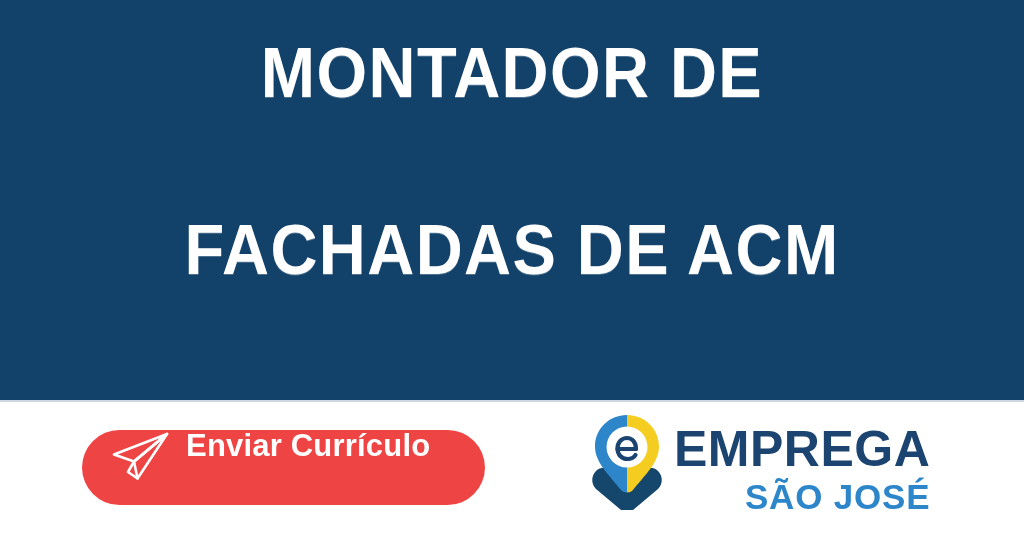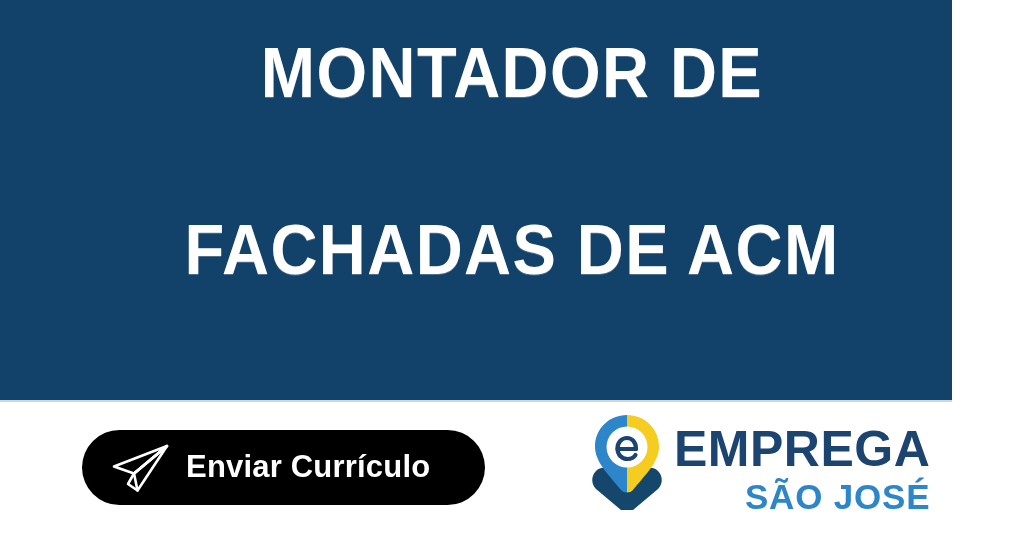--- a/index.html
+++ b/index.html
@@ -8,21 +8,21 @@
     padding: 0;
     background: #ffffff;
   }
   body {
     font-family: "Liberation Sans", sans-serif;
     -webkit-font-smoothing: antialiased;
   }
 
   .canvas {
     position: relative;
-    width: 952px;
+    width: 1024px;
     height: 536px;
     overflow: hidden;
     background: #ffffff;
   }
 
   
   .hero {
     position: absolute;
     left: 0;
     top: 0;
@@ -76,25 +76,25 @@
     background: #ffffff;
   }
 
   
   .cta-button {
     position: absolute;
     left: 82px;
     top: 430px;
     width: 403px;
     height: 75px;
-    background: #000000;
+    background: #ef4444;
     border: none;
     border-radius: 38px;
     display: flex;
-    align-items: center;
+    align-items: flex-start;
     padding: 0 0 0 28px;
     box-sizing: border-box;
     cursor: pointer;
     font-family: "Liberation Sans", sans-serif;
   }
 
   .cta-icon {
     flex: 0 0 auto;
     width: 62px;
     height: 52px;

